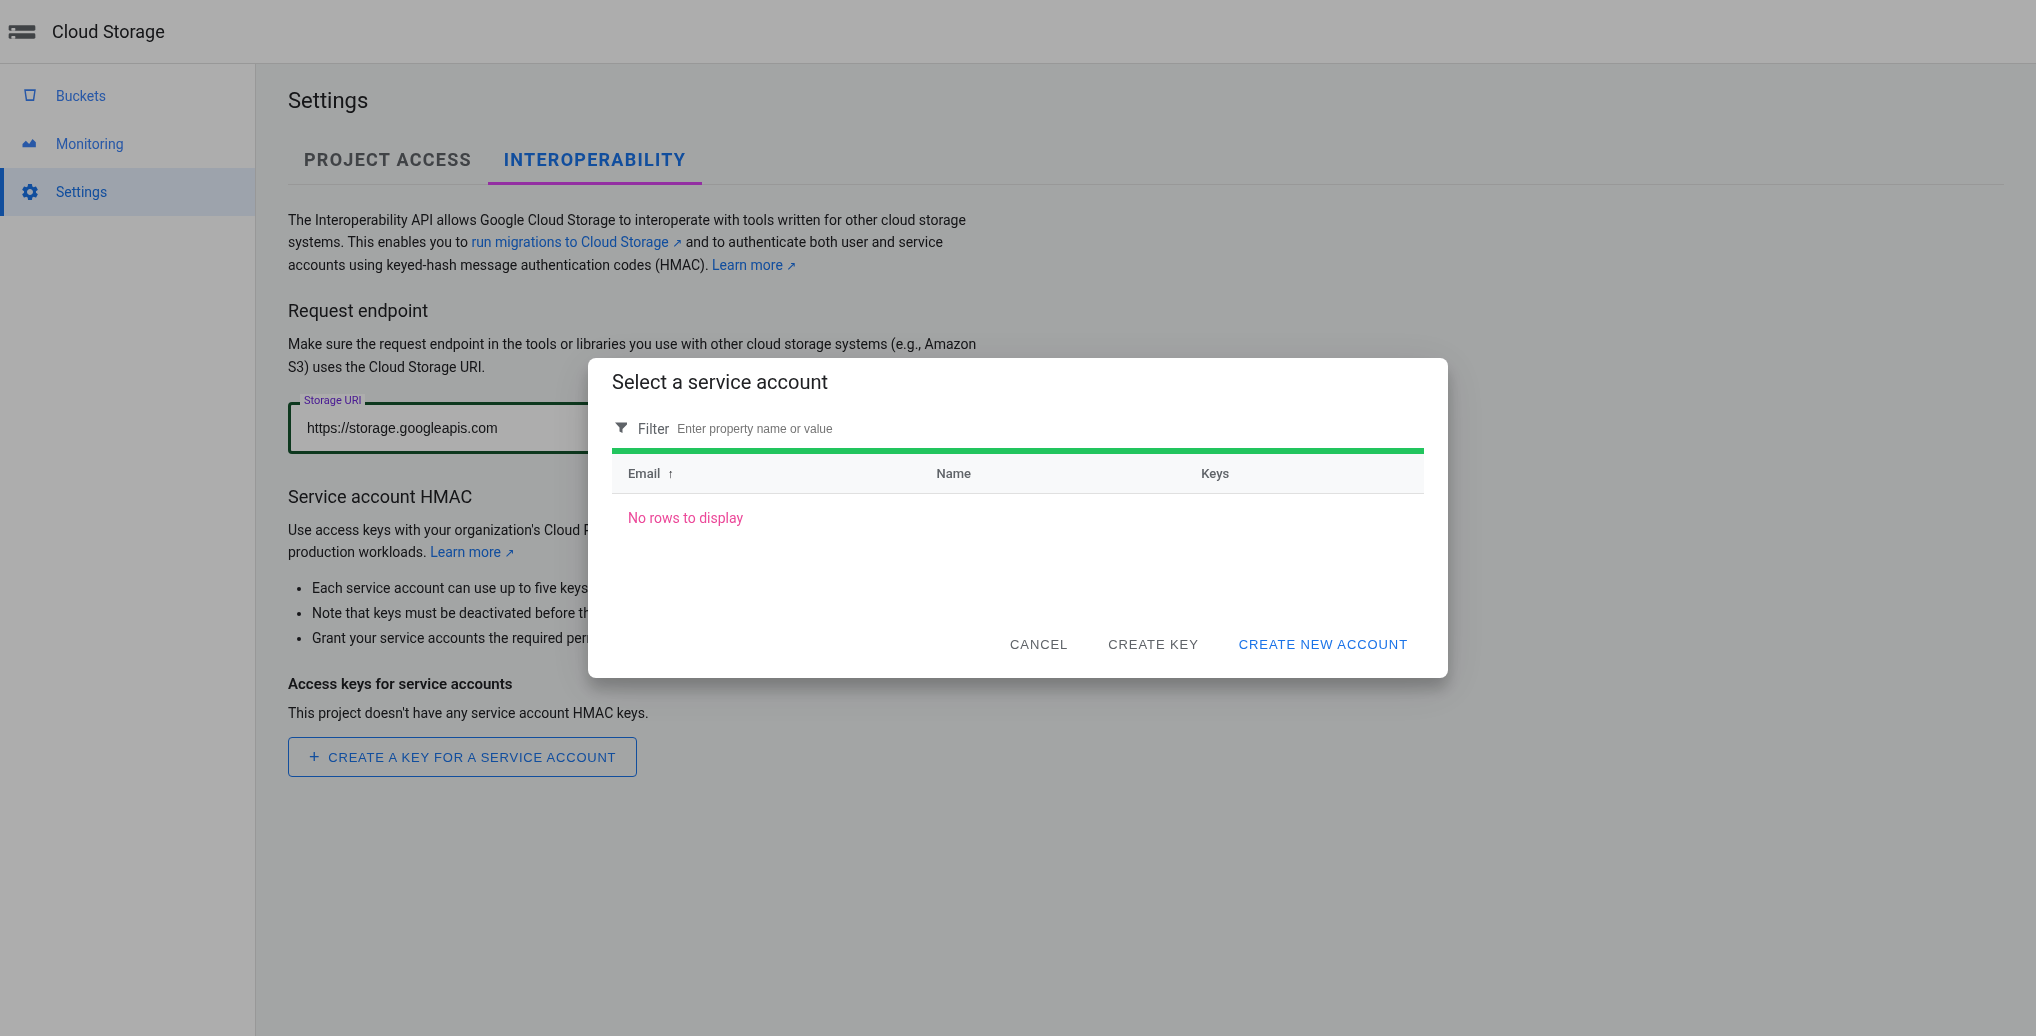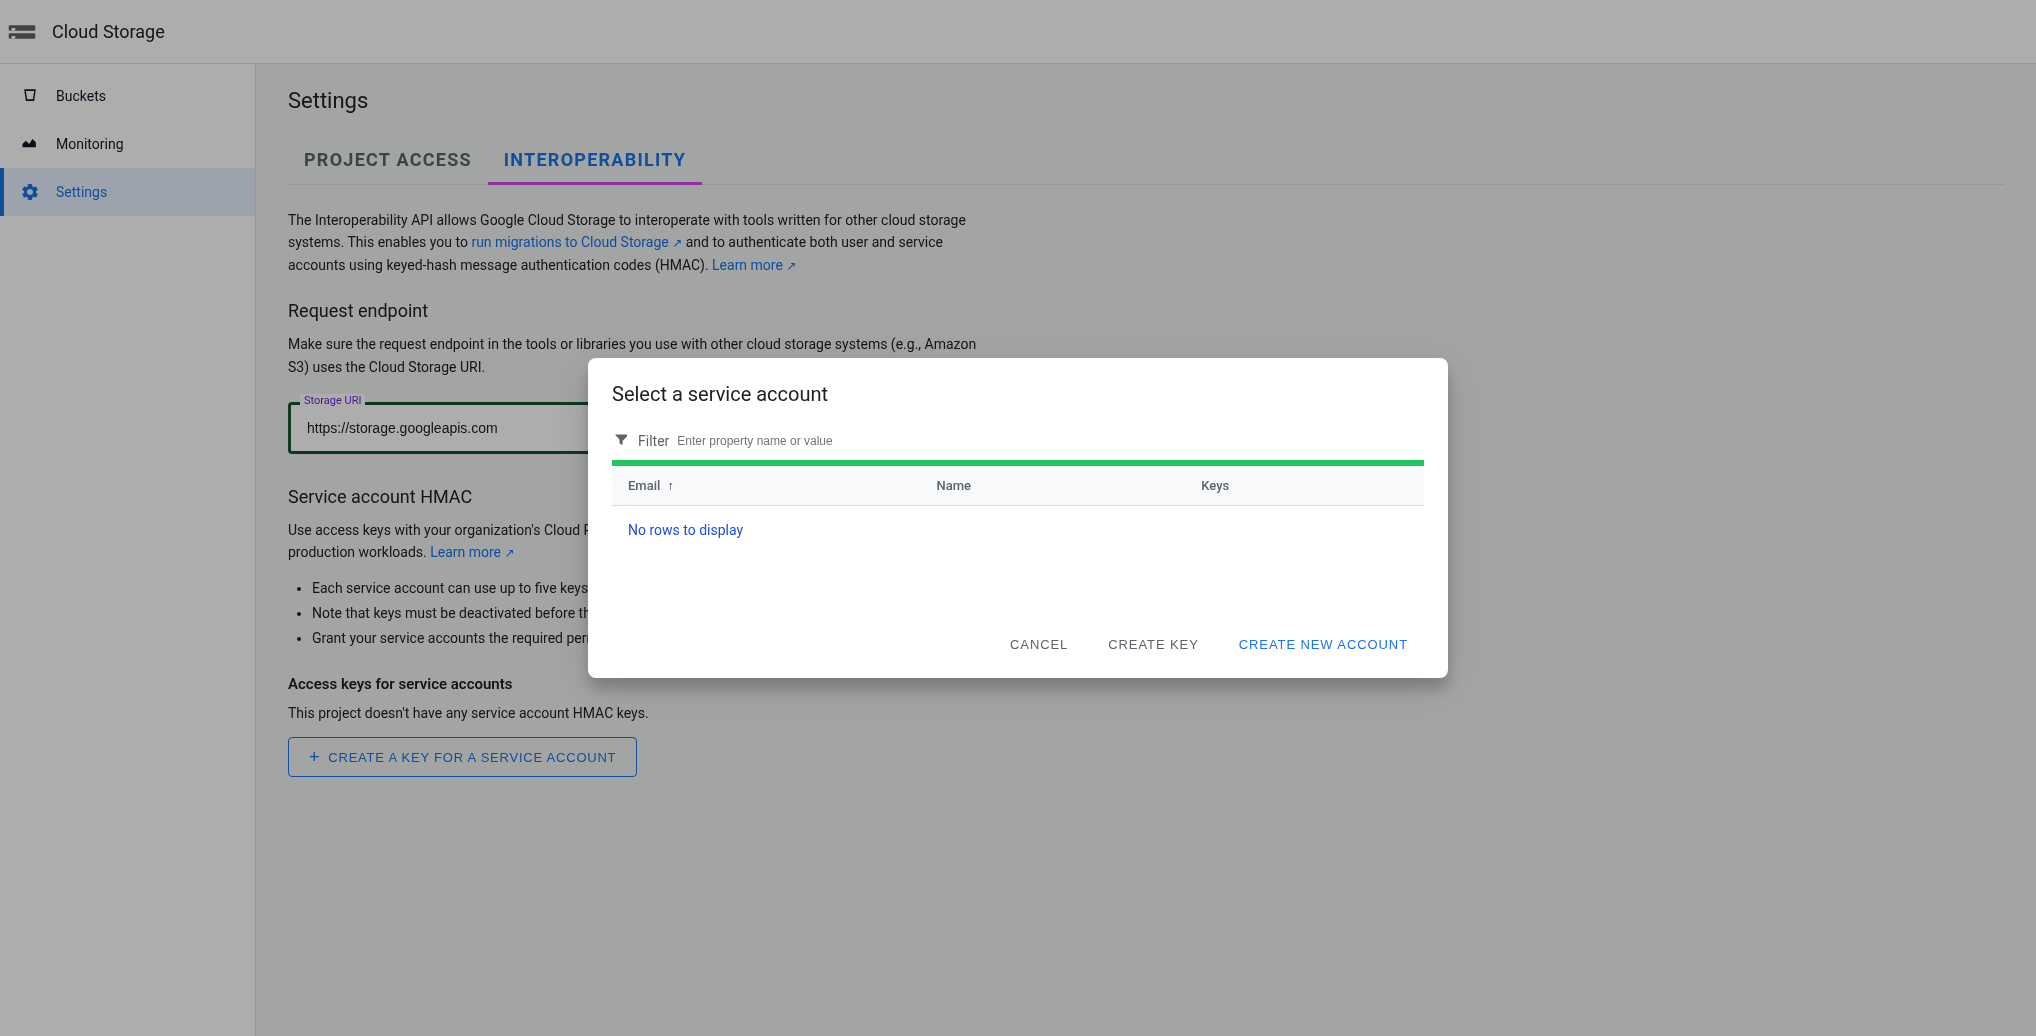--- a/index.html
+++ b/index.html
@@ -52,21 +52,21 @@
       border-right: 1px solid #e0e0e0;
       padding-top: 8px;
       flex-shrink: 0;
     }
     .sidebar-item {
       display: flex;
       align-items: center;
       height: 48px;
       padding: 0 16px;
       cursor: pointer;
-      color: #0f172a;
+      color: #3b82f6;
       font-size: 14px;
       border-left: 4px solid transparent;
       gap: 16px;
     }
     .sidebar-item.active {
       color: #1a73e8;
       border-left: 4px solid #1a73e8;
       background: #e8f0fe;
     }
     .sidebar-item .icon {
@@ -231,21 +231,21 @@
       background: #fff;
       border-radius: 8px;
       width: 860px;
       min-height: 320px;
       box-shadow: 0 11px 15px rgba(0,0,0,0.2), 0 9px 46px rgba(0,0,0,0.12);
       display: flex;
       flex-direction: column;
       overflow: hidden;
     }
     .dialog-header {
-      padding: 24px 24px 16px;
+      padding: 12px 24px 16px;
     }
     .dialog-title {
       font-size: 20px;
       font-weight: 400;
       color: #202124;
     }
     .dialog-body {
       flex: 1;
       padding: 0 24px;
     }
@@ -295,21 +295,21 @@
       cursor: pointer;
     }
     .sort-arrow {
       margin-left: 4px;
       font-size: 12px;
       color: #202124;
     }
     .data-table td {
       padding: 16px;
       font-size: 14px;
-      color: #1d4ed8;
+      color: #ec4899;
     }
     .no-rows {
       text-align: left;
       padding: 16px;
       font-size: 14px;
       color: #5f6368;
     }
 
     
     .dialog-footer {

